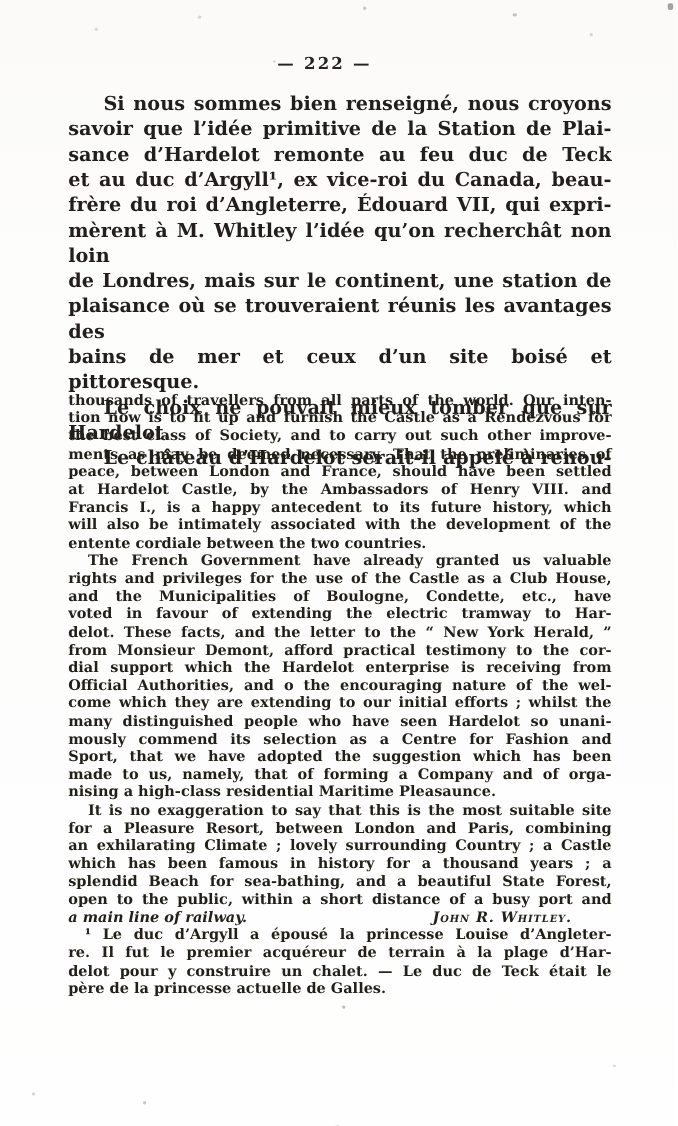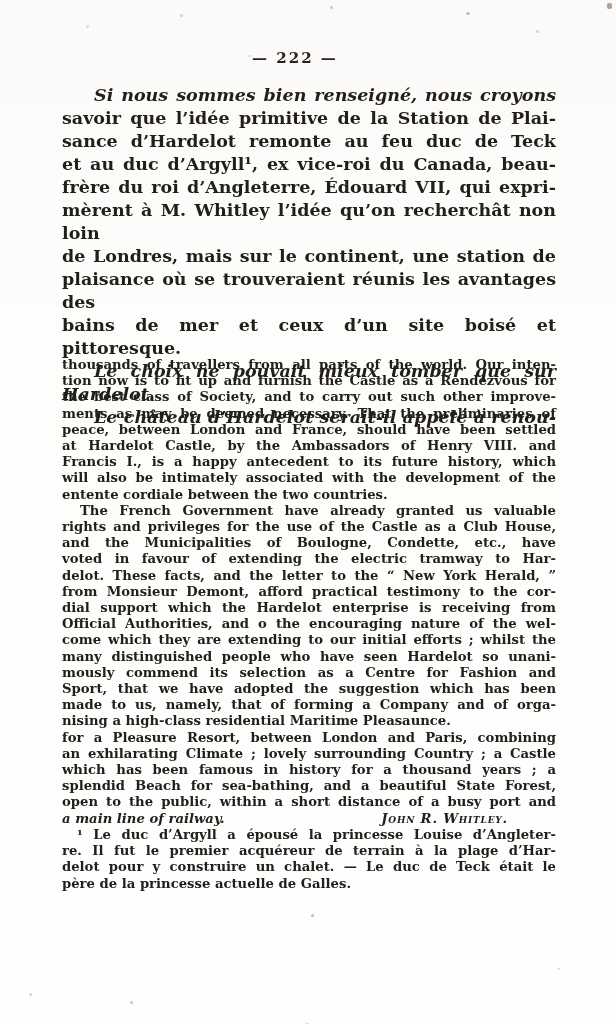--- a/index.html
+++ b/index.html
@@ -35,27 +35,27 @@
   .foot-block {
     position: absolute; left: 62px; top: 357px; width: 494px;
   }
   .f-line {
     font-size: 13.2px; font-weight: 700; line-height: 16.2px;
     text-align: justify;
     text-align-last: justify;
     color: #232019;
   }
   .nj { text-align: left; text-align-last: left; }
-  .ind-main { text-indent: 32px; font-style: italic; }
+  .ind-main { text-indent: 32px; }
   .ind-foot { text-indent: 18px; }
   .ind-note { text-indent: 15px; }
   .ital { }
   .sig-line { display: flex; text-align: center; text-align-last: left; font-style: italic; }
   .sig {
-    margin-left: auto; margin-right: 48px;
+    margin-left: auto; margin-right: 36px;
     font-variant: small-caps; letter-spacing: 0.8px;
   }
   .speck {
     position: absolute; background: #8a8580; border-radius: 50%;
     pointer-events: none;
   }
 </style>
 </head>
 <body>
 
@@ -96,20 +96,21 @@
     <div class="f-line">delot. These facts, and the letter to the “ New York Herald, ”</div>
     <div class="f-line">from Monsieur Demont, afford practical testimony to the cor-</div>
     <div class="f-line">dial support which the Hardelot enterprise is receiving from</div>
     <div class="f-line">Official Authorities, and o the encouraging nature of the wel-</div>
     <div class="f-line">come which they are extending to our initial efforts ; whilst the</div>
     <div class="f-line">many distinguished people who have seen Hardelot so unani-</div>
     <div class="f-line">mously commend its selection as a Centre for Fashion and</div>
     <div class="f-line">Sport, that we have adopted the suggestion which has been</div>
     <div class="f-line">made to us, namely, that of forming a Company and of orga-</div>
     <div class="f-line nj">nising a high-class residential Maritime Pleasaunce.</div>
+    <div class="f-line ind-foot">It is no exaggeration to say that this is the most suitable site</div>
     <div class="f-line">for a Pleasure Resort, between London and Paris, combining</div>
     <div class="f-line">an exhilarating Climate ; lovely surrounding Country ; a Castle</div>
     <div class="f-line">which has been famous in history for a thousand years ; a</div>
     <div class="f-line">splendid Beach for sea-bathing, and a beautiful State Forest,</div>
     <div class="f-line">open to the public, within a short distance of a busy port and</div>
     <div class="f-line sig-line">
       <span>a main line of railway.</span>
       <span class="sig">John R. Whitley.</span>
     </div>
     <div class="f-line ind-note">¹ Le duc d’Argyll a épousé la princesse Louise d’Angleter-</div>

